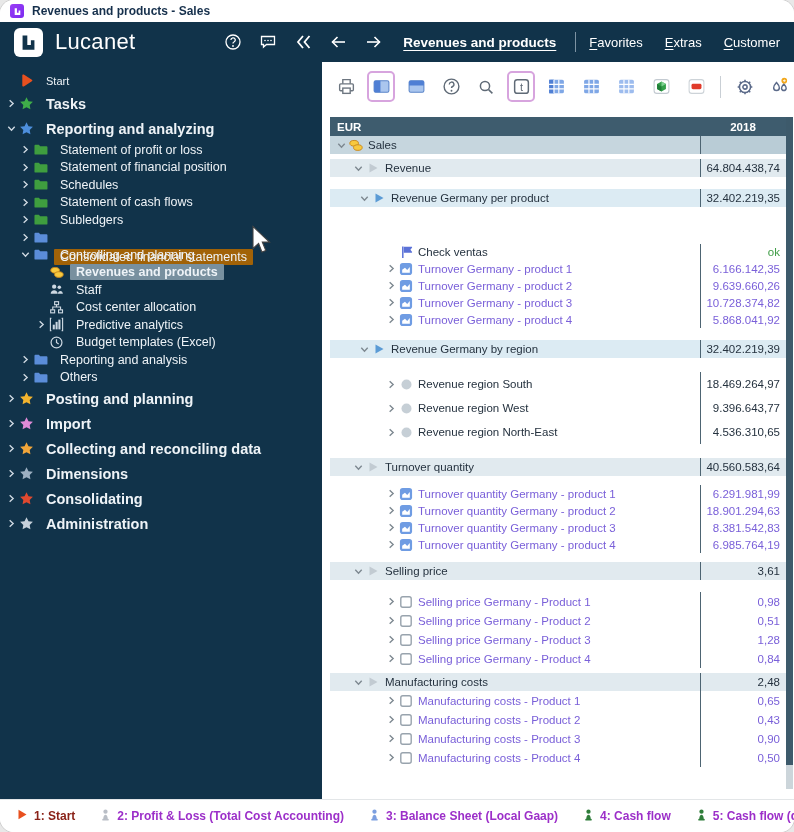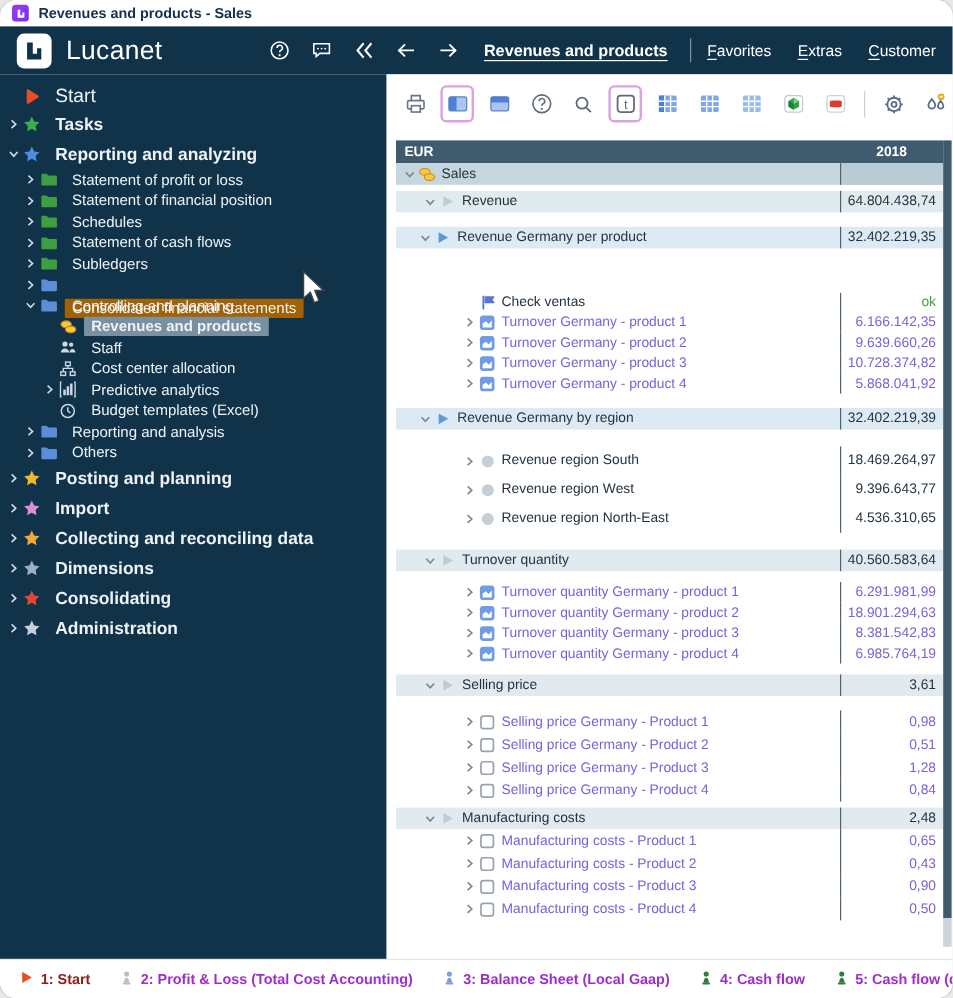--- a/index.html
+++ b/index.html
@@ -20,21 +20,21 @@
   .hd-sep{width:1px;height:20px;background:#7d93a3;}
   .hd-menu{font-size:13px;cursor:pointer;white-space:nowrap;}
   .hd-menu u{text-underline-offset:2px;}
   
   .body{flex:1;display:flex;min-height:0;}
   .sidebar{width:322px;flex:0 0 322px;background:#11334a;padding-top:8px;position:relative;overflow:hidden;}
   .tree-row{display:flex;align-items:center;color:#eef3f7;cursor:pointer;white-space:nowrap;}
   .tree-row .chev{width:14px;flex:0 0 14px;display:flex;justify-content:center;}
   .tree-row .i{width:17px;flex:0 0 17px;display:flex;justify-content:center;margin-right:5px;}
   .lvl0{padding-left:4px;height:25px;font-size:14.5px;font-weight:700;}
-  .lvl0.plain{font-size:16px;font-weight:400;height:21px;}
+  .lvl0.plain{font-size:11px;font-weight:400;height:21px;}
   .lvl1{padding-left:18px;height:17.5px;font-size:12.5px;}
   .lvl2{padding-left:34px;height:17.5px;font-size:12.5px;}
   .tree-label{padding:1px 6px;border-radius:1px;}
   .hl-hover .tree-label{background:#a16207;margin-top:40px;}
   .hl-selected .tree-label{background:#78909f;font-weight:700;}
   .cursor{position:absolute;left:250px;top:163px;pointer-events:none;}
   
   .main{flex:1;background:#fff;display:flex;flex-direction:column;min-width:0;}
   .toolbar{display:flex;align-items:center;gap:7px;padding:9px 0 7px 10px;flex:0 0 auto;}
   .tbtn{width:27px;height:27px;display:flex;align-items:center;justify-content:center;border:2px solid transparent;border-radius:5px;cursor:pointer;}
@@ -45,21 +45,21 @@
   .ttable{width:456px;}
   .thead{display:flex;height:19px;background:#3e5c6e;color:#fff;font-size:11.5px;font-weight:700;align-items:center;}
   .thead .ncol{flex:1;padding-left:7px;}
   .thead .vcol{width:86px;flex:0 0 86px;text-align:center;}
   .trow{display:flex;align-items:stretch;font-size:11.5px;color:#25323f;}
   .trow .ncol{flex:1;display:flex;align-items:center;min-width:0;}
   .trow .vcol{width:86px;flex:0 0 86px;display:flex;align-items:center;justify-content:flex-end;
               padding-right:6px;box-sizing:border-box;border-left:1.5px solid #4d6472;}
   .trow .chev{width:13px;flex:0 0 13px;display:flex;justify-content:center;cursor:pointer;}
   .trow .i{width:16px;flex:0 0 16px;display:flex;justify-content:center;margin-right:4px;}
-  .ind0{padding-left:5px;} .ind1{padding-left:22px;} .ind2{padding-left:18px;} .ind3{padding-left:55px;}
+  .ind0{padding-left:5px;} .ind1{padding-left:22px;} .ind2{padding-left:28px;} .ind3{padding-left:55px;}
   .r-sales{height:18px;background:#c6d6de;font-weight:400;}
   .r-sales .vcol{background:#b9ccd6;}
   .r-sec1{height:18px;background:#e1eaef;}
   .r-sec2{height:18px;background:#dcebf3;}
   .r-check{height:16px;margin-top:37px;}
   .r-child{height:17px;}
   .r-childmd{height:19px;}
   .r-childlg{height:24px;}
   .g-xs{height:5px;} .g-sm{height:9px;} .g-md{height:12px;} .g-lg{height:14px;}
   .txt-purple{color:#7a60d9;} .val-purple{color:#7a60d9;} .val-green{color:#3f9d46;font-weight:400;}

